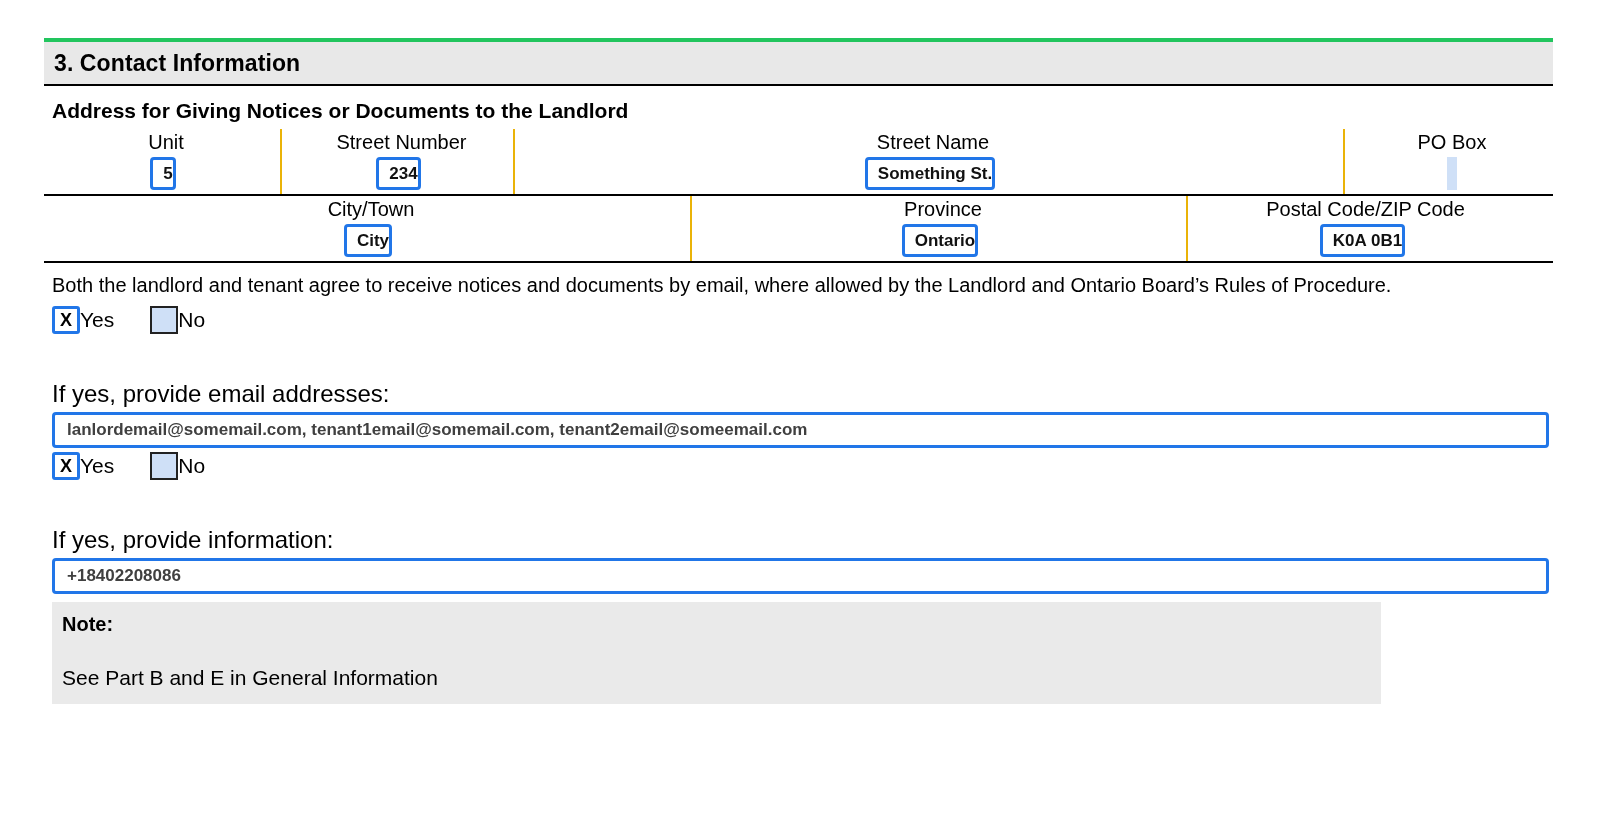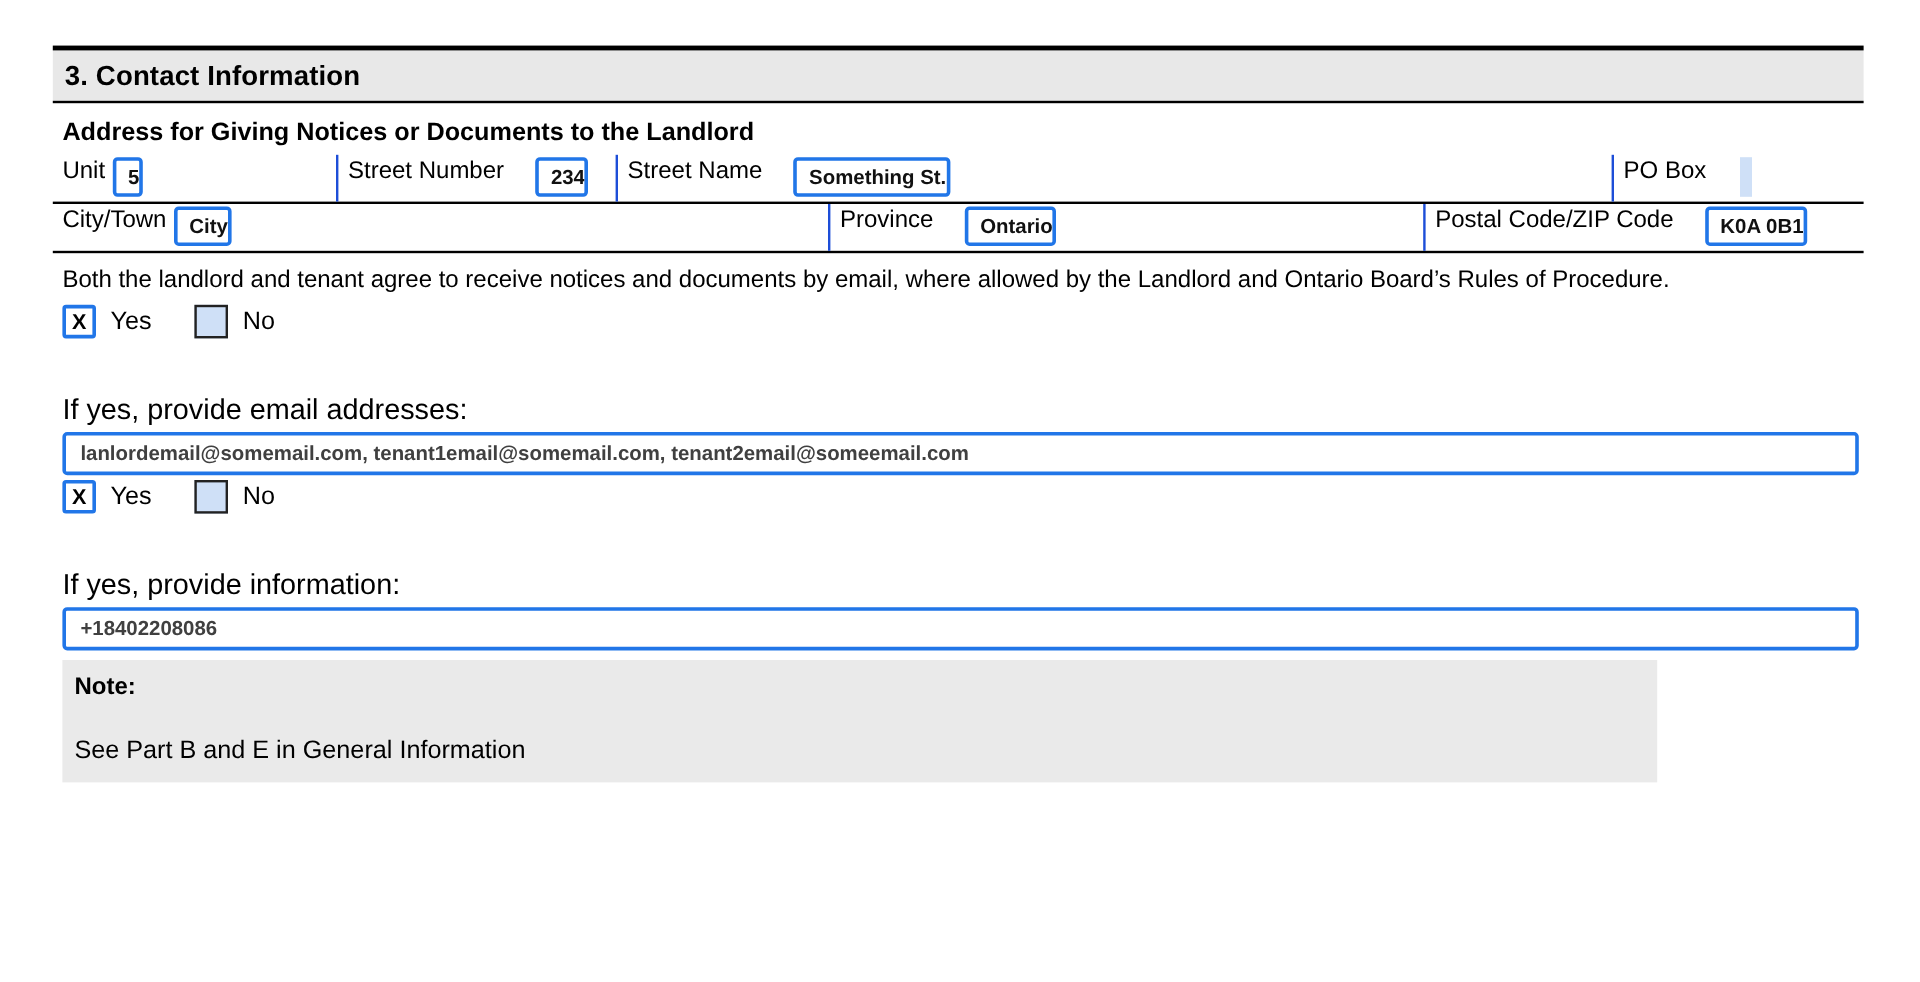--- a/index.html
+++ b/index.html
@@ -23,21 +23,21 @@
   .content {
     position: absolute;
     left: 44px;
     top: 38px;
     width: 1509px;
   }
 
   
   .section-header {
     background: #e8e8e8;
-    border-top: 4px solid #000000;
+    border-top: 4px solid #22c55e;
     border-bottom: 2px solid #000000;
     height: 48px;
     display: flex;
     align-items: center;
     padding-left: 10px;
     box-sizing: border-box;
   }
   .section-header-title {
     font-size: 23px;
     font-weight: bold;
@@ -57,25 +57,25 @@
     align-items: stretch;
     border-bottom: 2px solid #000000;
     position: relative;
   }
 
   .field-cell {
     position: relative;
     box-sizing: border-box;
     padding: 0 0 4px 0;
     display: flex;
-    flex-direction: row;
+    flex-direction: column;
+    align-items: center;
   }
   .field-cell + .field-cell {
-    border-left: 2px solid #1d4ed8;
-    gap: 20px;
+    border-left: 2px solid #eab308;
   }
   .field-label {
     font-size: 20px;
     line-height: 26px;
     padding-left: 8px;
     white-space: nowrap;
   }
   .field-input {
     margin: 2px 4px 0 6px;
     height: 33px;
@@ -131,21 +131,20 @@
     border-radius: 3px;
     background: #ffffff;
     color: #000000;
   }
   .checkbox.unchecked {
     border: 2px solid #222222;
     background: #cfe0f7;
   }
   .check-label {
     font-size: 21px;
-    padding-left: 12px;
     padding-right: 36px;
   }
 
   
   .prompt {
     font-size: 24px;
     padding: 7px 8px 2px 8px;
     margin-top: 37px;
   }
   .wide-input {

